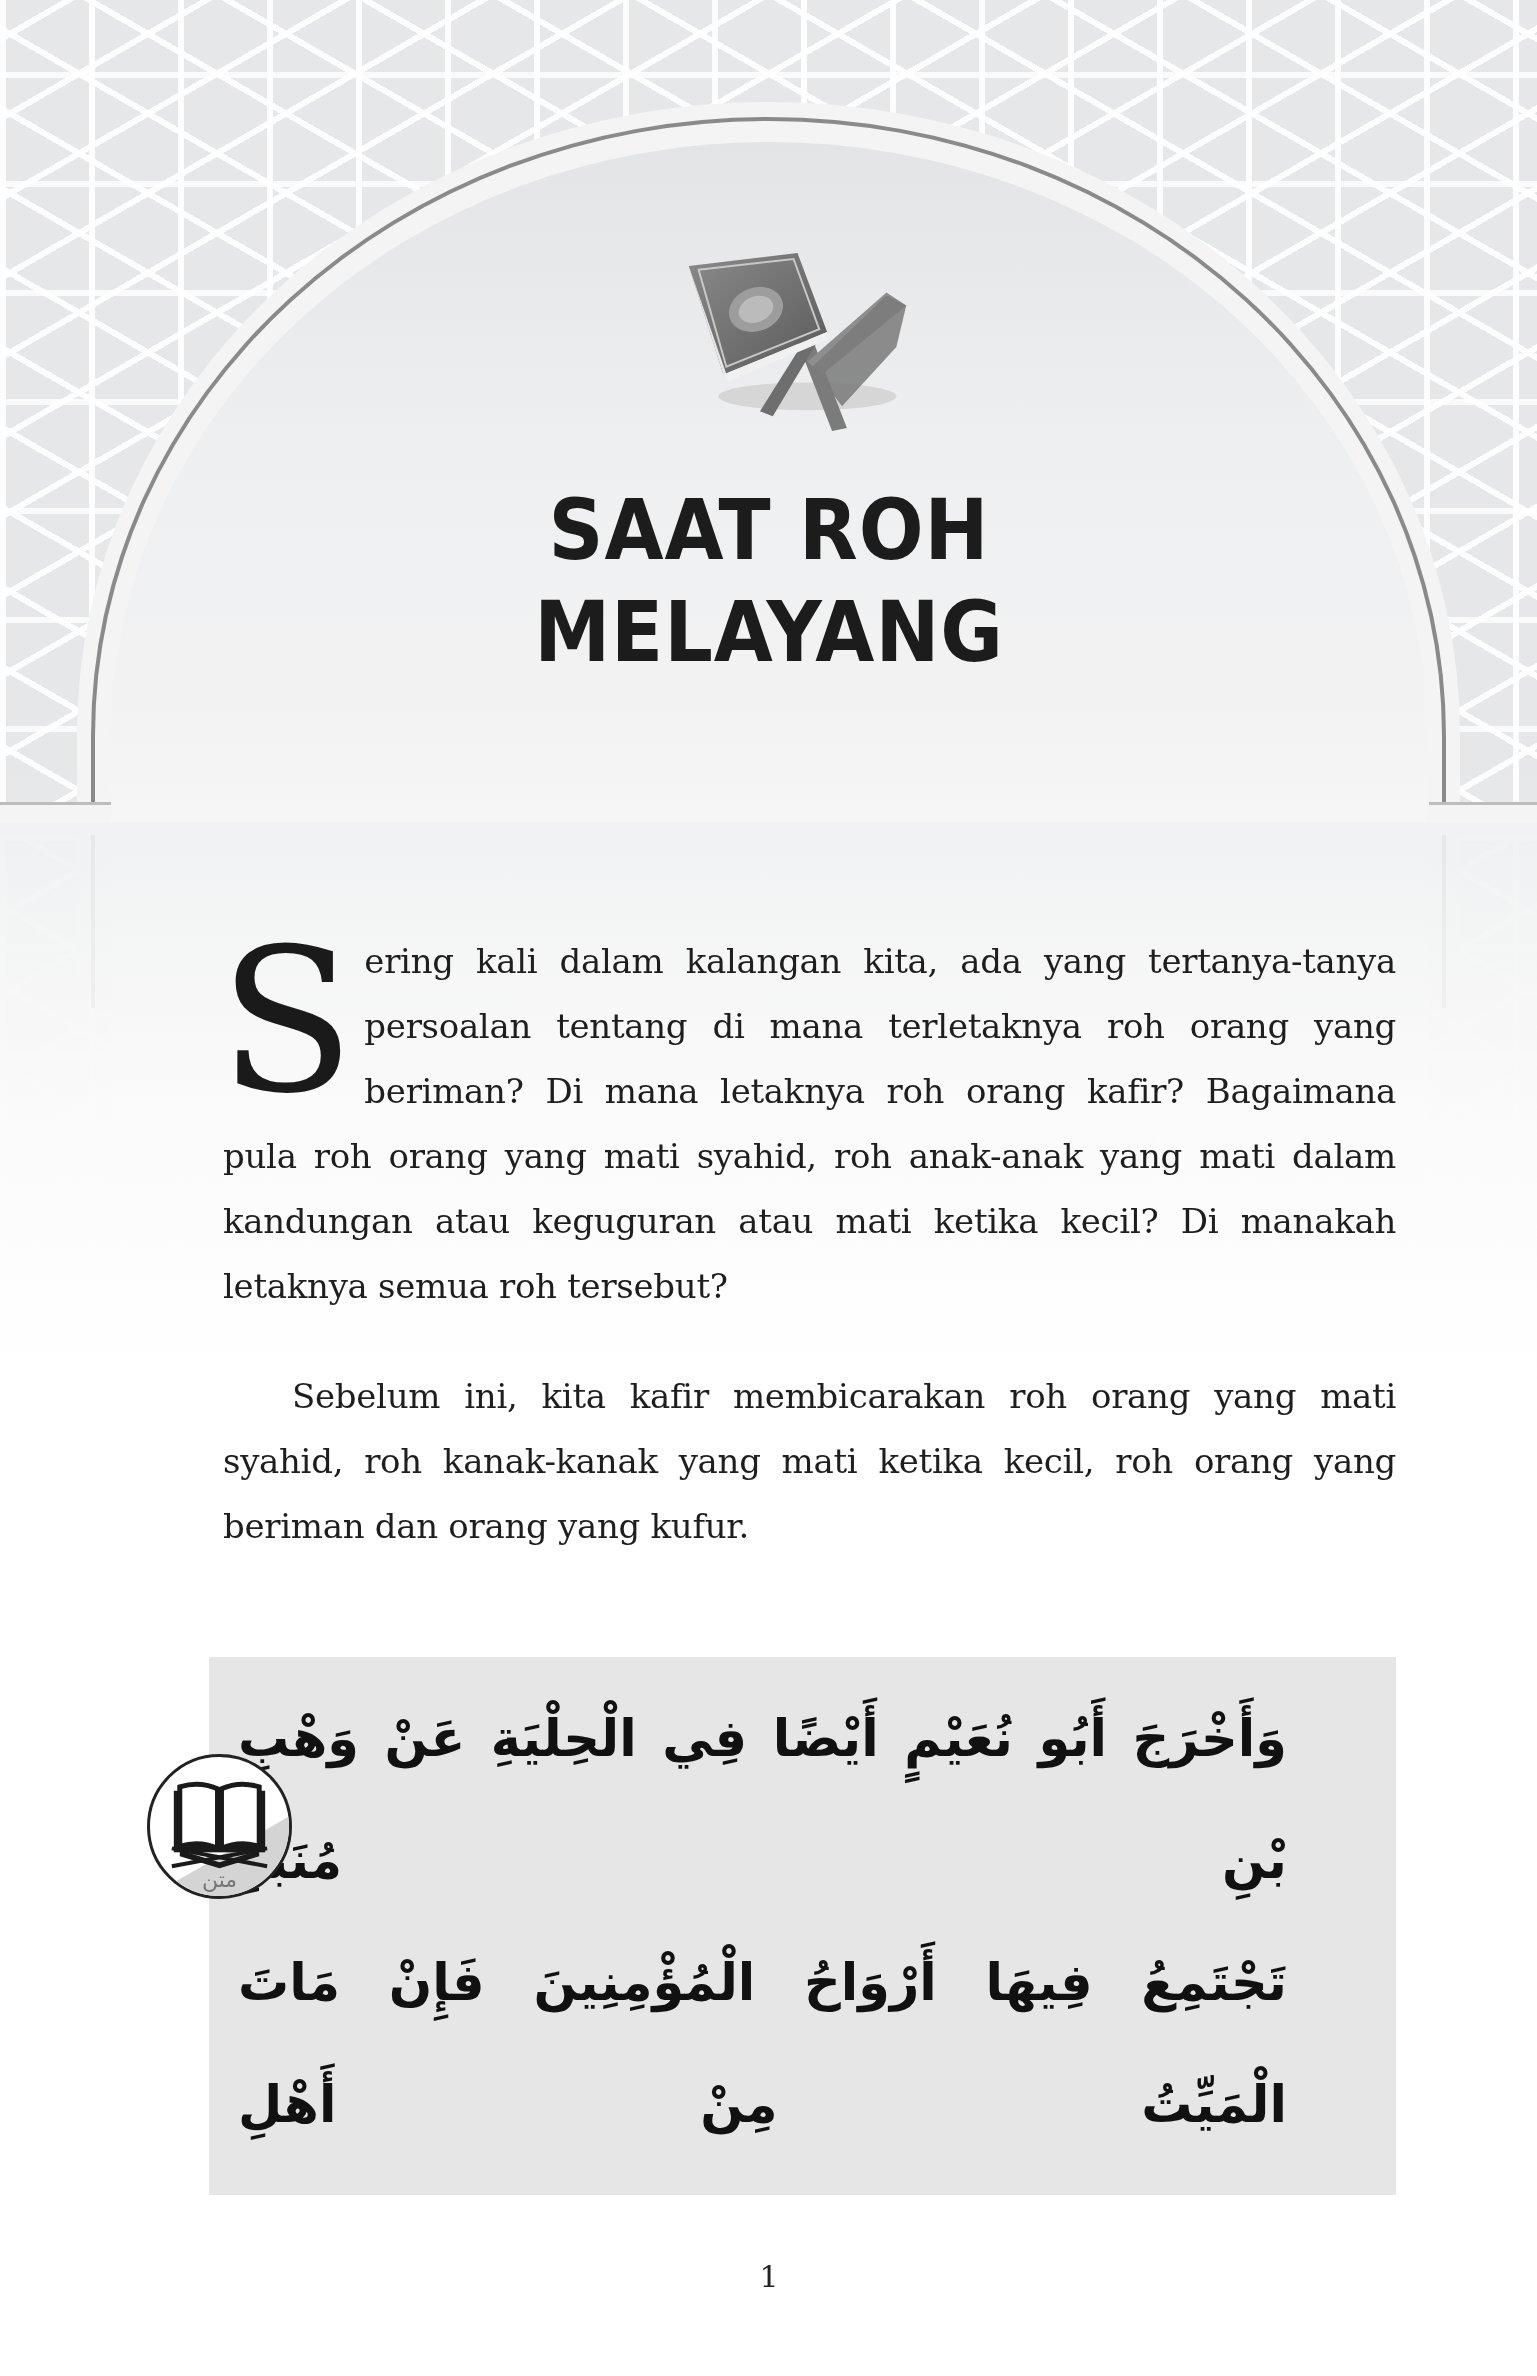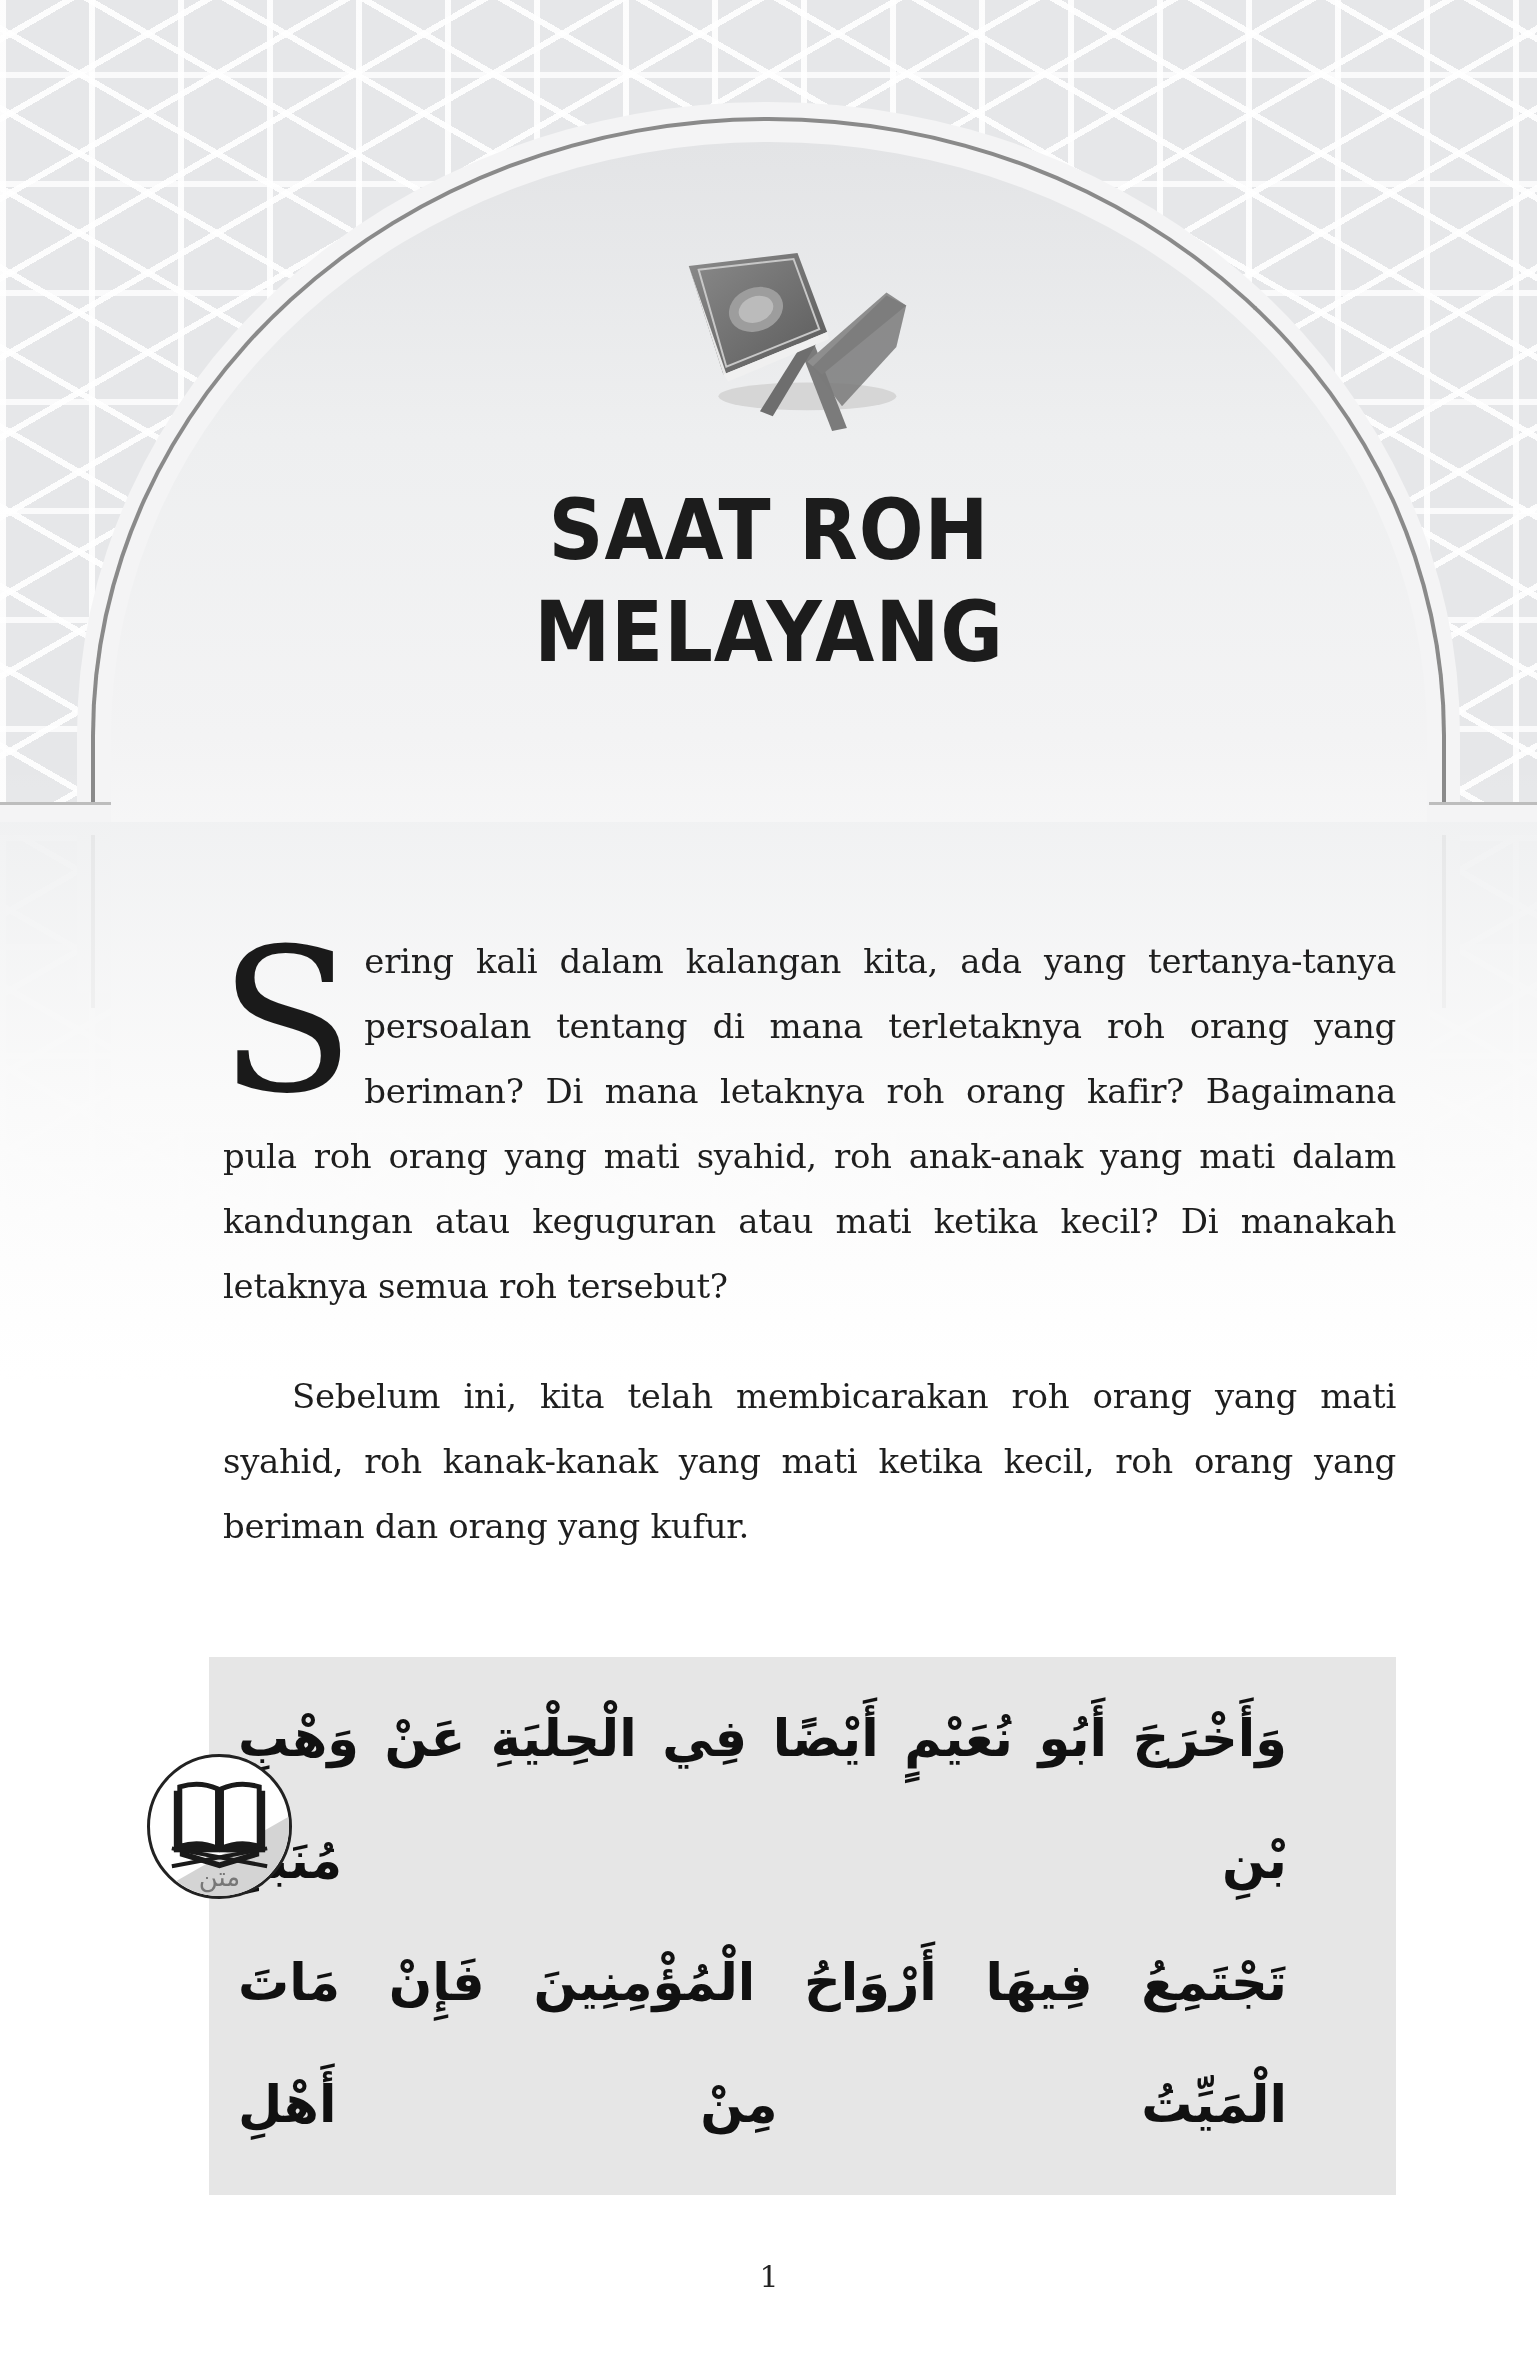--- a/index.html
+++ b/index.html
@@ -81,21 +81,21 @@
     font-family: "DejaVu Sans", sans-serif; font-weight: bold;
     font-size: 51px; line-height: 122px; color: #111;
   }
   .matn-badge {
     position: absolute; left: 147px; top: 1754px; width: 145px; height: 145px;
     border-radius: 50%; background: #ffffff; border: 3px solid #222;
     box-sizing: border-box; overflow: hidden;
   }
   .matn-label {
     position: absolute; left: 0; bottom: 4px; width: 100%; text-align: center;
-    font-family: "DejaVu Sans", sans-serif; font-size: 26px; color: #777;
+    font-family: "DejaVu Sans", sans-serif; font-size: 22px; color: #777;
   }
   .page-number {
     position: absolute; left: 0; top: 2259px; width: 1538px; text-align: center;
     font-family: "DejaVu Serif", serif; font-size: 30px; color: #222;
   }
 </style>
 </head>
 <body>
 
 <div class="bg-pattern"></div>
@@ -129,21 +129,21 @@
 </div>
 
 <div class="title l1">SAAT ROH</div>
 <div class="title l2">MELAYANG</div>
 
 <div class="body-text p1">
   <span class="dropcap">S</span>
   <span>ering kali dalam kalangan kita, ada yang tertanya-tanya persoalan tentang di mana terletaknya roh orang yang beriman? Di mana letaknya roh orang kafir? Bagaimana pula roh orang yang mati syahid, roh anak-anak yang mati dalam kandungan atau keguguran atau mati ketika kecil? Di manakah letaknya semua roh tersebut?</span>
 </div>
 
-<div class="body-text p2">Sebelum ini, kita telah membicarakan roh orang yang mati syahid, roh kanak-kanak yang mati ketika kecil, roh orang yang beriman dan orang yang kufur.</div>
+<div class="body-text p2">Sebelum ini, kita kafir membicarakan roh orang yang mati syahid, roh kanak-kanak yang mati ketika kecil, roh orang yang beriman dan orang yang kufur.</div>
 
 <div class="ar-box"></div>
 <div class="ar-text">
   <div>وَأَخْرَجَ أَبُو نُعَيْمٍ أَيْضًا فِي الْحِلْيَةِ عَنْ وَهْبِ بْنِ مُنَبِّهٍ</div>
   <div>تَجْتَمِعُ فِيهَا أَرْوَاحُ الْمُؤْمِنِينَ فَإِنْ مَاتَ الْمَيِّتُ مِنْ أَهْلِ</div>
 
 </div>
 
 <div class="matn-badge">
   <svg width="139" height="139" viewBox="0 0 140 140">

